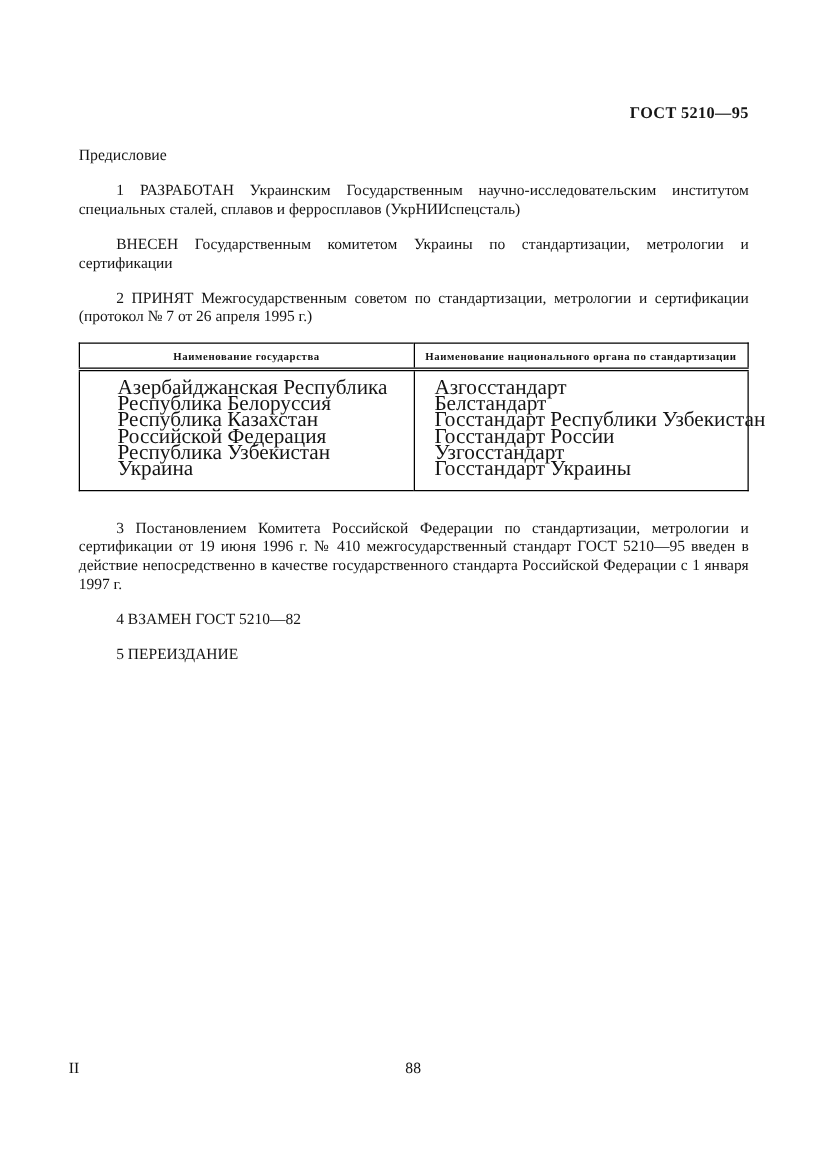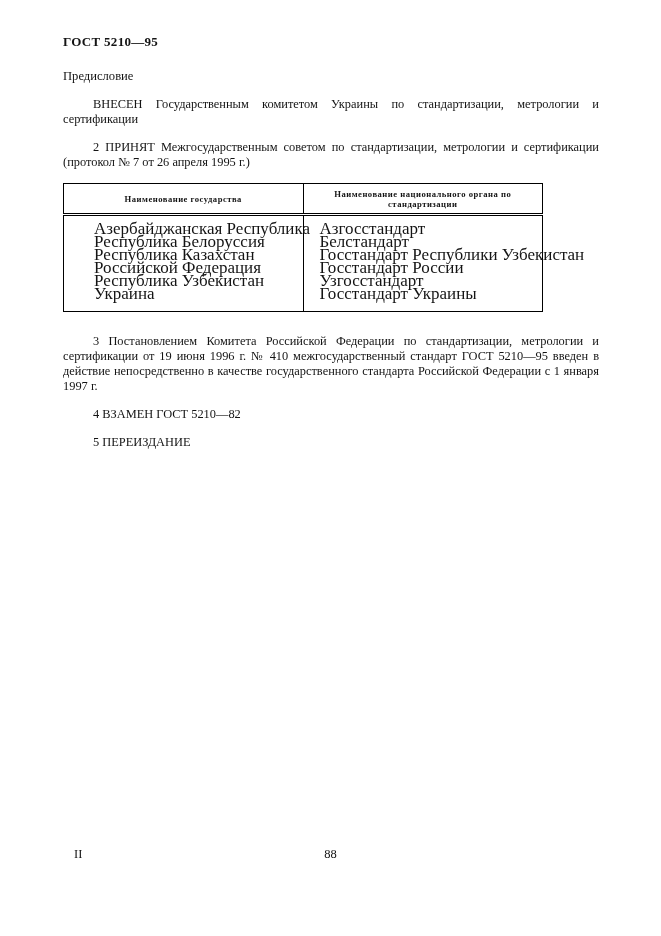--- a/index.html
+++ b/index.html
@@ -13,43 +13,44 @@
     overflow: hidden;
     margin: 0 auto;
   }
   .content {
     position: absolute;
     left: 63px;
     top: 0;
     width: 536px;
   }
   .doc-code {
-    margin-top: 34px;
+    margin-top: 82px;
     font-weight: bold;
     font-size: 13px;
     line-height: 15px;
     letter-spacing: 0.3px;
+    text-align: right;
   }
   .doc-title {
     margin-top: 20px;
     text-align: left;
     font-size: 12.6px;
     line-height: 15px;
   }
   p.para {
     margin: 13px 0 0 0;
     font-size: 12.4px;
     line-height: 15px;
     text-align: justify;
     text-indent: 30px;
   }
   p.para.no-justify { text-align: left; }
   table.vote-table {
     margin-top: 13px;
-    width: 480px;
+    width: 536px;
     border-collapse: collapse;
     border: 1.5px solid #000;
     table-layout: fixed;
   }
   table.vote-table th {
     width: 50%;
     font-weight: bold;
     font-size: 8.6px;
     letter-spacing: 0.5px;
     line-height: 10px;
@@ -83,39 +84,40 @@
   .footer {
     position: absolute;
     top: 847px;
     left: 0;
     width: 661px;
     font-size: 12.5px;
     line-height: 14px;
   }
   .footer-left {
     position: absolute;
-    left: 74px;
+    left: 55px;
     top: 0;
   }
   .footer-center {
     display: block;
     width: 100%;
     text-align: center;
   }
 </style>
 </head>
 <body>
 
 <div class="page">
   <div class="content">
 
     <div class="doc-code">ГОСТ 5210—95</div>
 
     <div class="doc-title">Предисловие</div>
 
+    <p class="para">1 РАЗРАБОТАН Украинским Государственным научно-исследовательским институтом специальных сталей, сплавов и ферросплавов (УкрНИИспецсталь)</p>
 
     <p class="para">ВНЕСЕН Государственным комитетом Украины по стандартизации, метрологии и сертификации</p>
 
     <p class="para">2 ПРИНЯТ Межгосударственным советом по стандартизации, метрологии и сертификации (протокол № 7 от 26 апреля 1995 г.)</p>
 
 
     <table class="vote-table">
       <thead>
         <tr>
           <th class="col1">Наименование государства</th>

